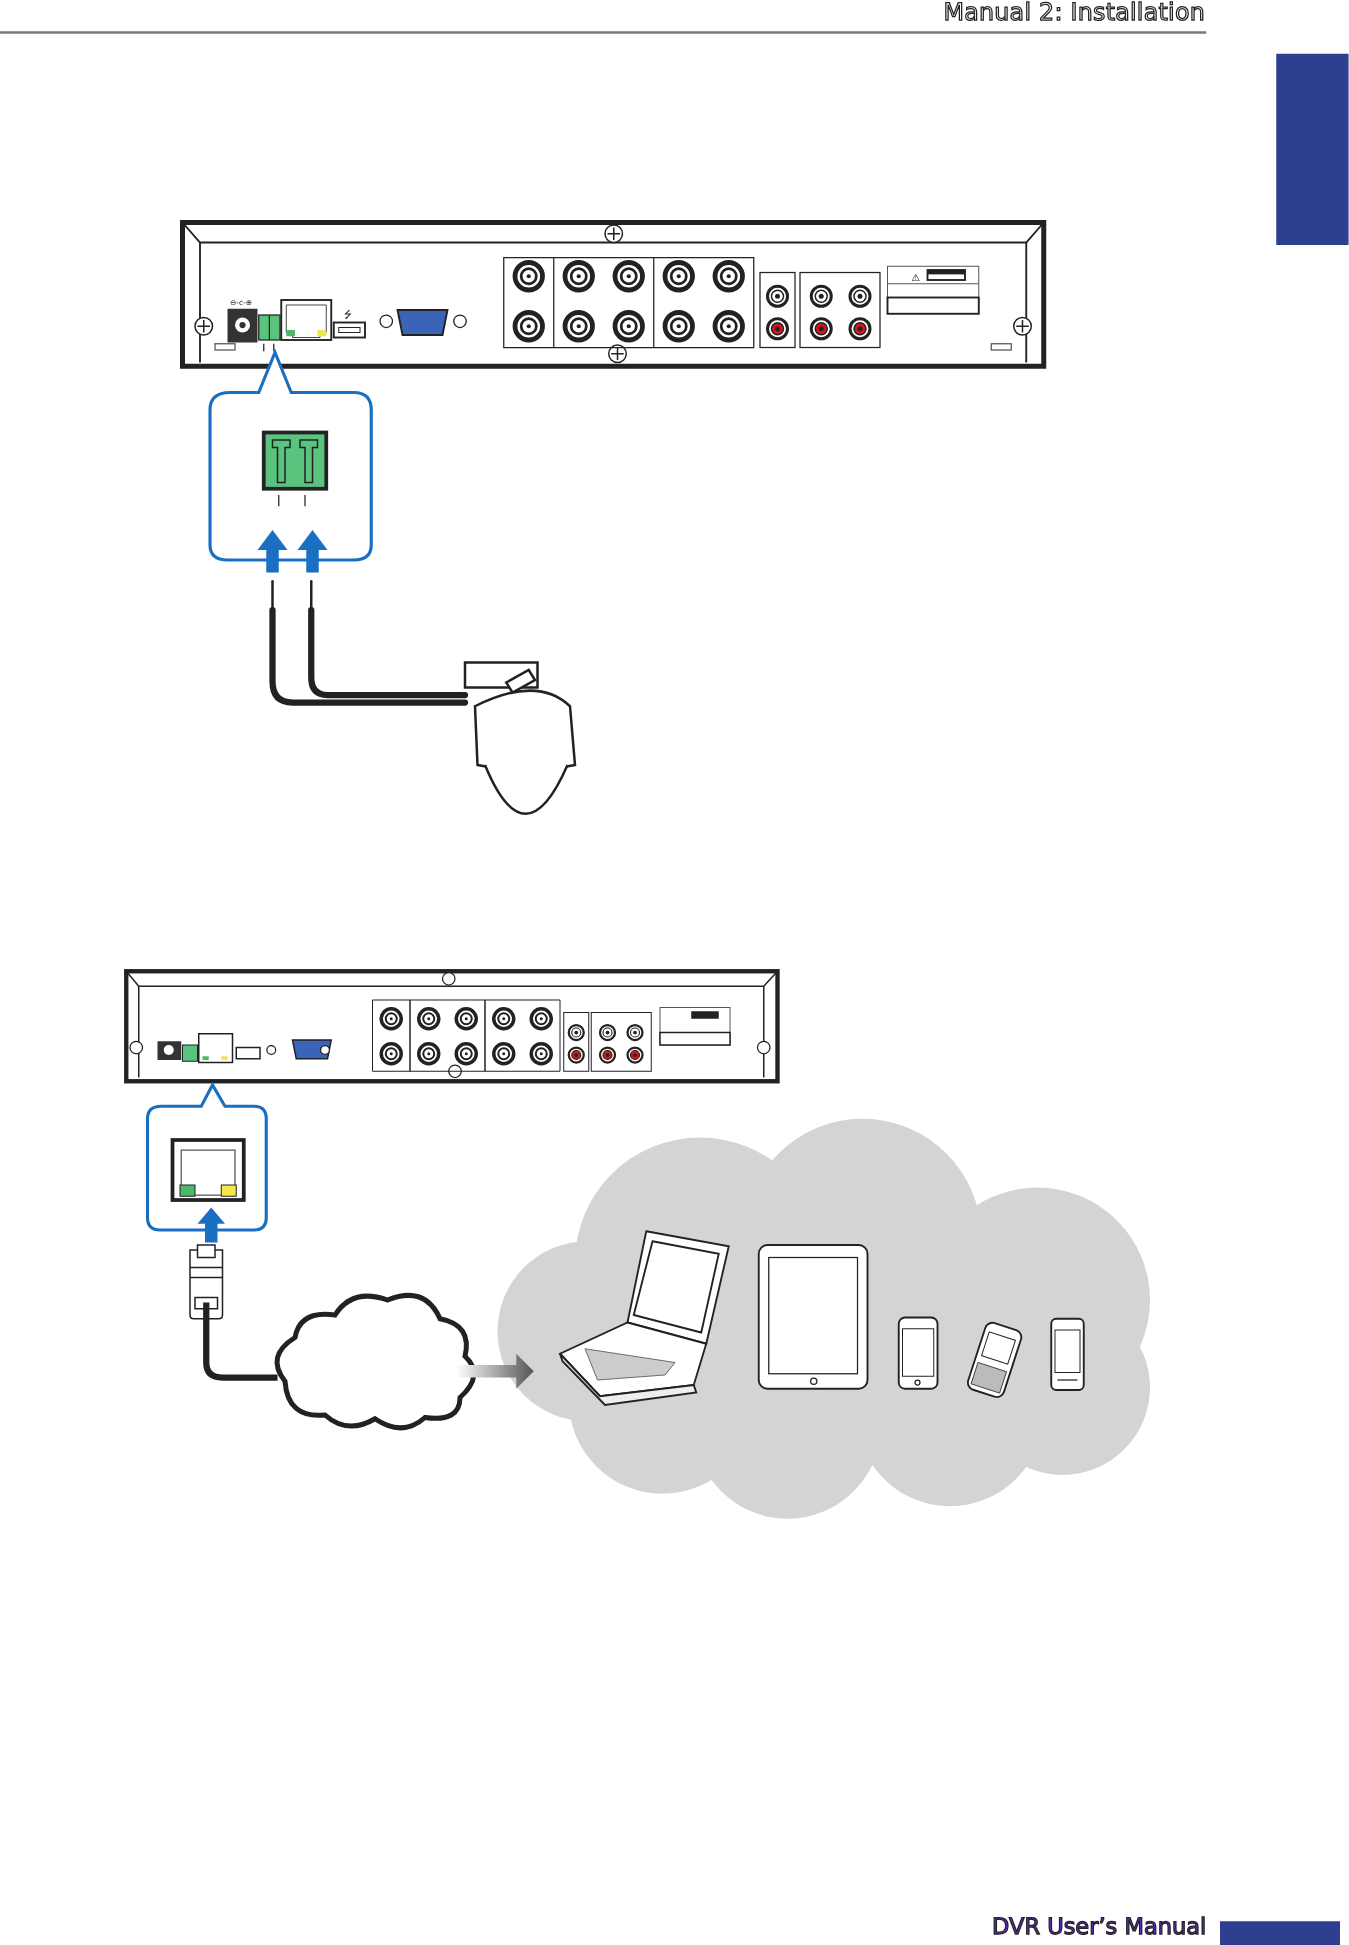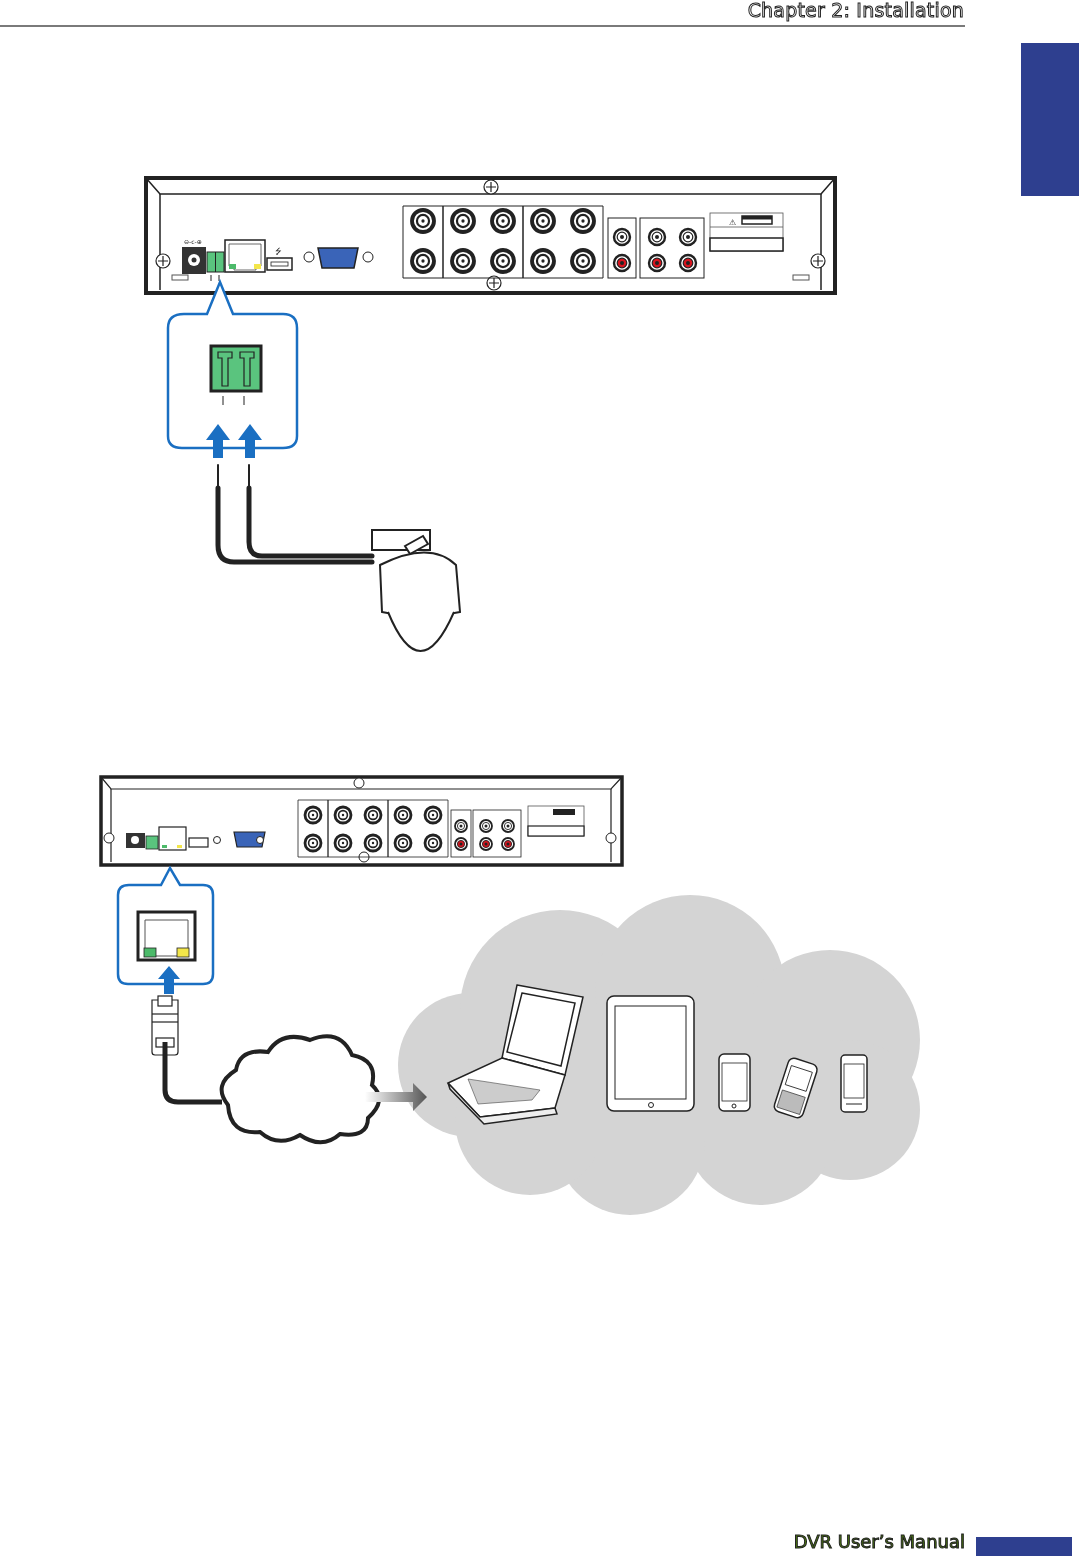--- a/index.html
+++ b/index.html
@@ -1,28 +1,28 @@
 <!DOCTYPE html>
 <html><head>
 <meta charset="utf-8">
 <style>
   html, body { margin:0; padding:0; background:#ffffff; }
   body { width:1079px; height:1556px; position:relative; overflow:hidden; font-family:"DejaVu Sans", sans-serif; }
   .header-title { position:absolute; right:115px; top:-1px; font-size:19px; color:#ffffff; letter-spacing:0.2px;
     -webkit-text-stroke:1px #222; text-shadow:none; }
   .header-rule { position:absolute; left:0; top:25px; width:965px; height:2px; background:#7a7a7a; }
   .side-tab { position:absolute; left:1021px; top:43px; width:58px; height:153px; background:#2e3f8f; }
-  .footer-title { position:absolute; right:114px; top:1531px; font-size:18px; color:#4d7c0f; -webkit-text-stroke:1px #222; }
+  .footer-title { position:absolute; right:114px; top:1531px; font-size:18px; color:#6d28d9; -webkit-text-stroke:1px #222; }
   .footer-tab { position:absolute; left:976px; top:1537px; width:96px; height:19px; background:#2e3f8f; }
   svg.diagram { position:absolute; left:0; top:0; }
 </style>
 </head>
 <body>
 
-<div class="header-title">Chapter 2: Installation</div>
+<div class="header-title">Manual 2: Installation</div>
 <div class="header-rule"></div>
 <div class="side-tab"></div>
 
 <svg class="diagram" width="1079" height="700" viewBox="0 0 1079 700">
 
   <g>
     <rect x="146" y="178" width="689" height="115" fill="#fff" stroke="#222" stroke-width="4"></rect>
     <path d="M146,178 L160,194 L821,194 L835,178" fill="none" stroke="#222" stroke-width="1.5"></path>
     <path d="M160,194 L160,290 M821,194 L821,290" fill="none" stroke="#222" stroke-width="1.5"></path>
 

